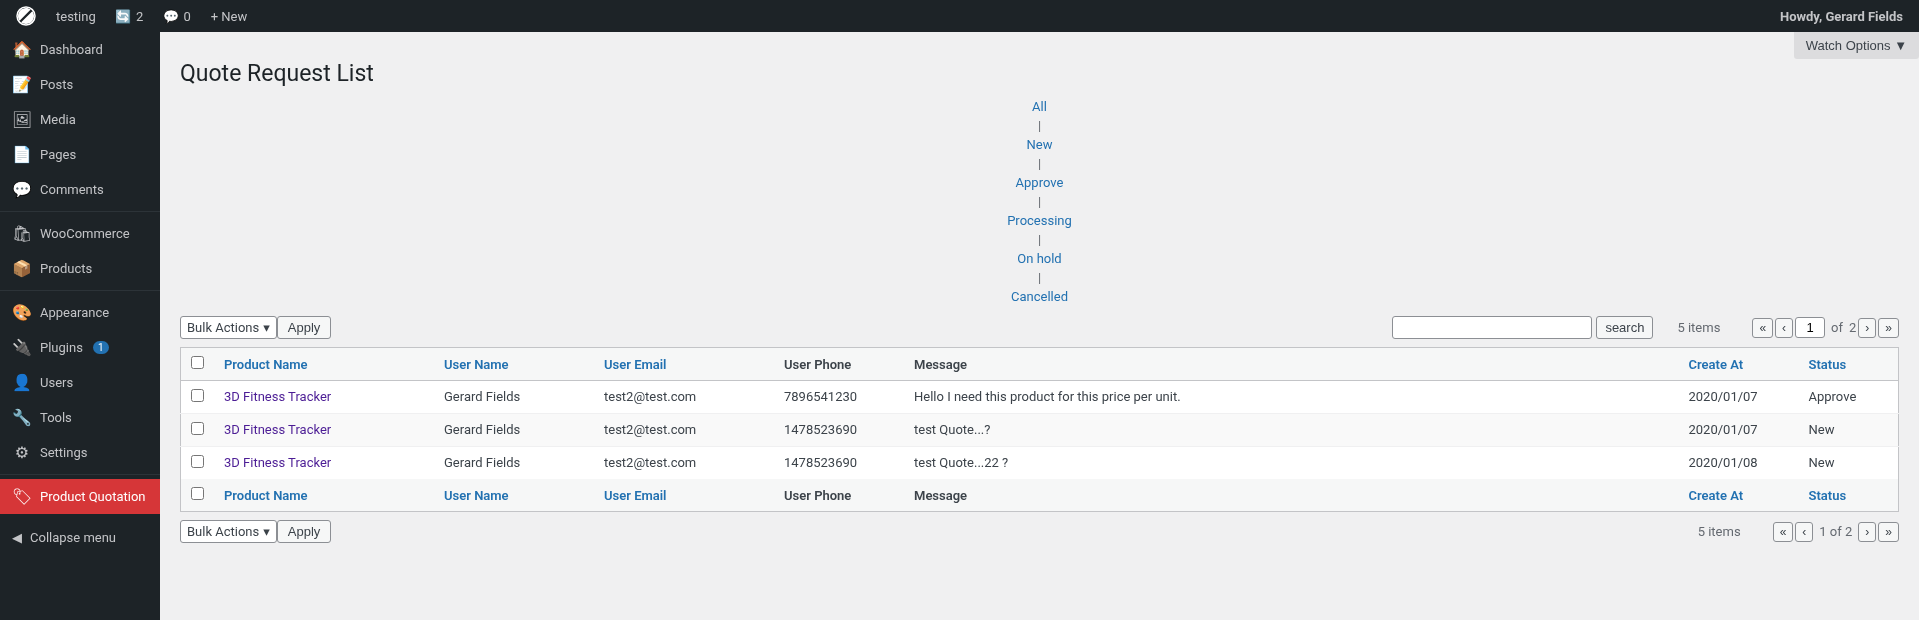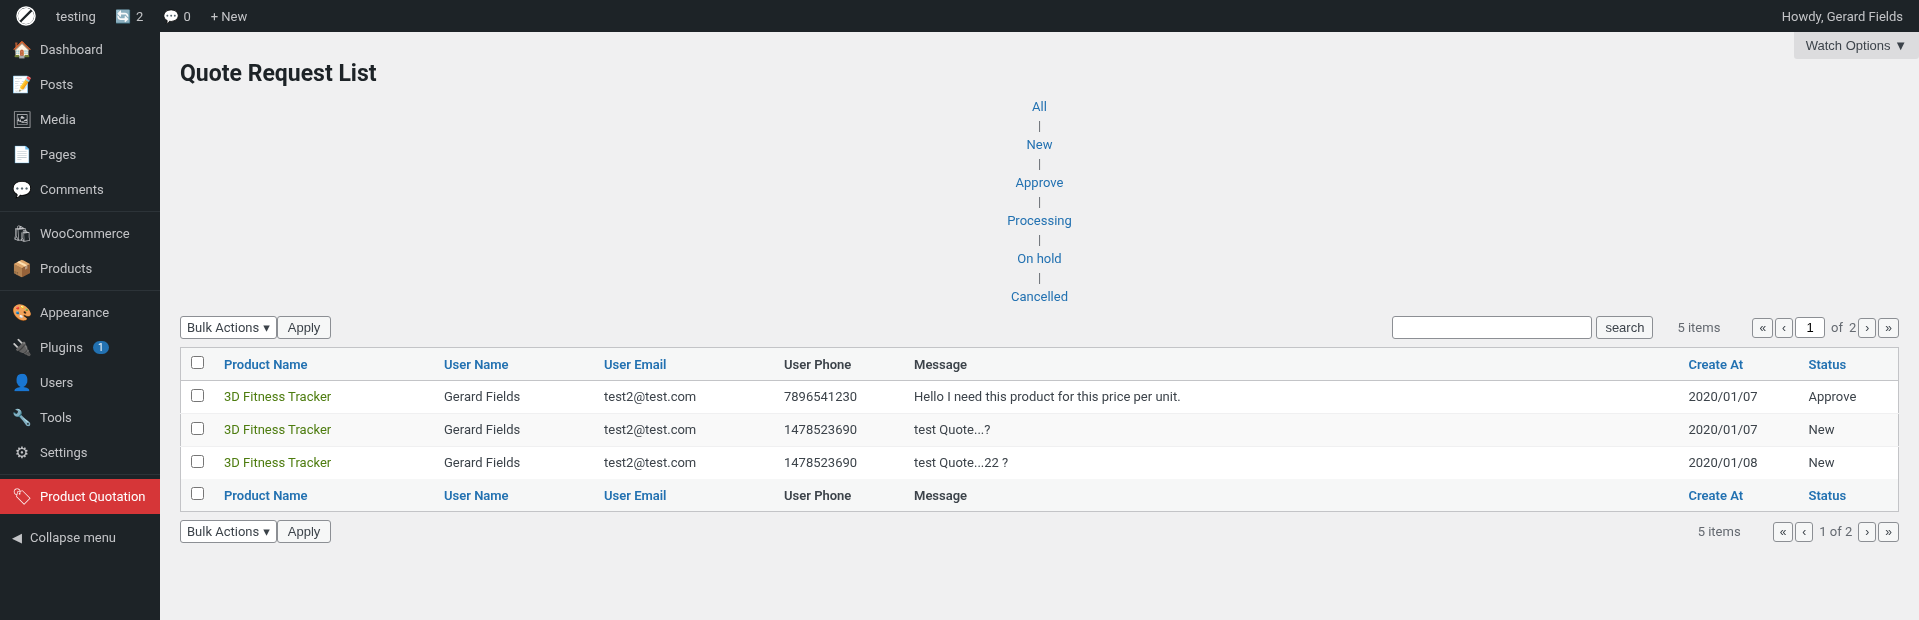--- a/index.html
+++ b/index.html
@@ -14,21 +14,21 @@
       align-items: center;
       justify-content: space-between;
       padding: 0 8px;
       position: fixed;
       top: 0; left: 0; right: 0;
       z-index: 9999;
     }
     .adminbar-left { display: flex; align-items: center; gap: 4px; }
     .adminbar-item { display: flex; align-items: center; gap: 4px; padding: 0 8px; height: 32px; color: #c3c4c7; font-size: 13px; cursor: pointer; }
     .adminbar-wp-logo { width: 20px; height: 20px; }
-    .adminbar-right { display: flex; align-items: center; gap: 4px; color: #c3c4c7; font-size: 13px; padding-right: 8px; }
+    .adminbar-right { display: flex; align-items: center; gap: 4px; color: #c3c4c7; font-size: 13px; padding-right: 8px; font-weight: bold; }
 
     
     #layout { display: flex; margin-top: 32px; min-height: calc(100vh - 32px); }
 
     
     #sidebar {
       width: 160px;
       background: #1d2327;
       min-height: calc(100vh - 32px);
       flex-shrink: 0;
@@ -73,21 +73,21 @@
       padding: 6px 12px;
       font-size: 13px;
       cursor: pointer;
       color: #3c434a;
       border-bottom-left-radius: 3px;
       border-bottom-right-radius: 3px;
     }
 
     .page-title {
       font-size: 23px;
-      font-weight: 700;
+      font-weight: 400;
       color: #1d2327;
       margin-bottom: 12px;
       margin-top: 8px;
     }
 
     
     .filter-links { display: flex; align-items: center; gap: 4px; margin-bottom: 12px; font-size: 13px; flex-direction: column; }
     .filter-links a { color: #2271b1; text-decoration: none; }
     .filter-links .separator { color: #646970; }
 
@@ -185,21 +185,21 @@
     .wp-table tr:last-child td { border-bottom: none; }
     .wp-table .check-col { width: 32px; }
     .wp-table .product-name-col { width: 220px; }
     .wp-table .user-name-col { width: 160px; }
     .wp-table .user-email-col { width: 180px; }
     .wp-table .user-phone-col { width: 130px; }
     .wp-table .message-col { }
     .wp-table .create-at-col { width: 120px; }
     .wp-table .status-col { width: 100px; }
 
-    .product-link { color: #4d7c0f; text-decoration: none; }
+    .product-link { color: #4c1d95; text-decoration: none; }
 
     .checkbox { cursor: pointer; }
 
     
     .collapse-menu {
       display: flex;
       align-items: center;
       gap: 8px;
       padding: 8px 12px;
       color: #c3c4c7;

